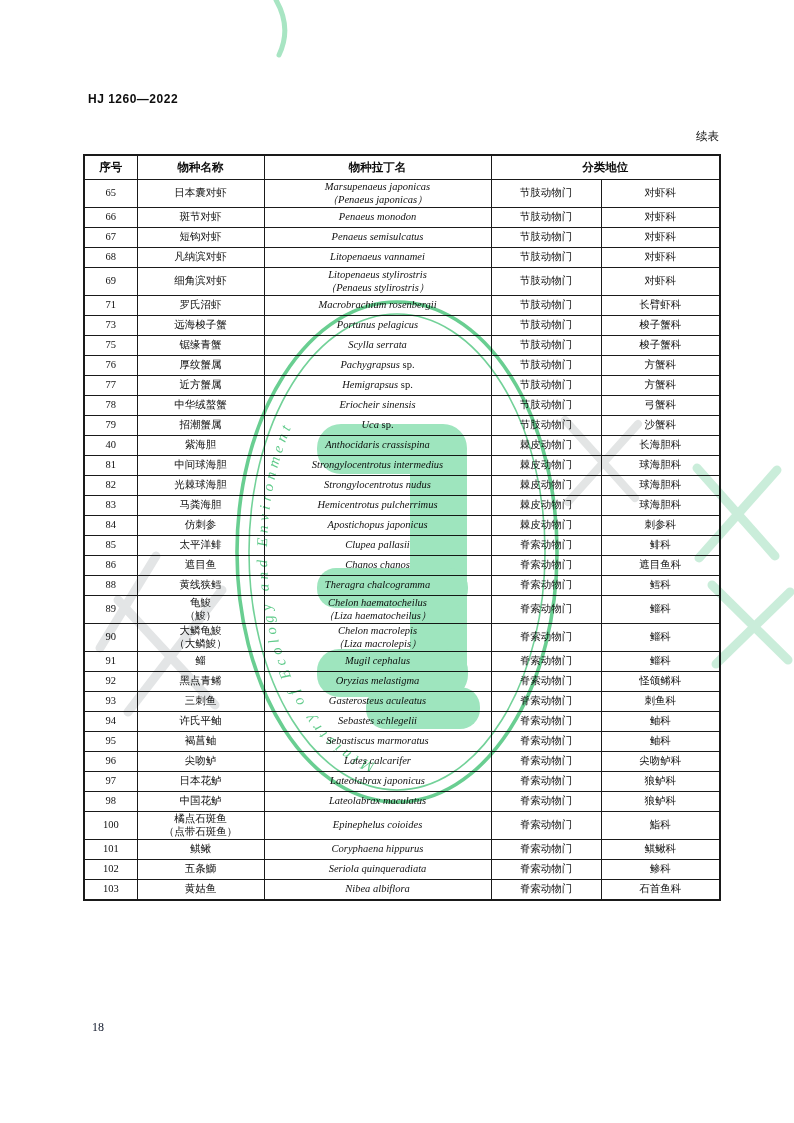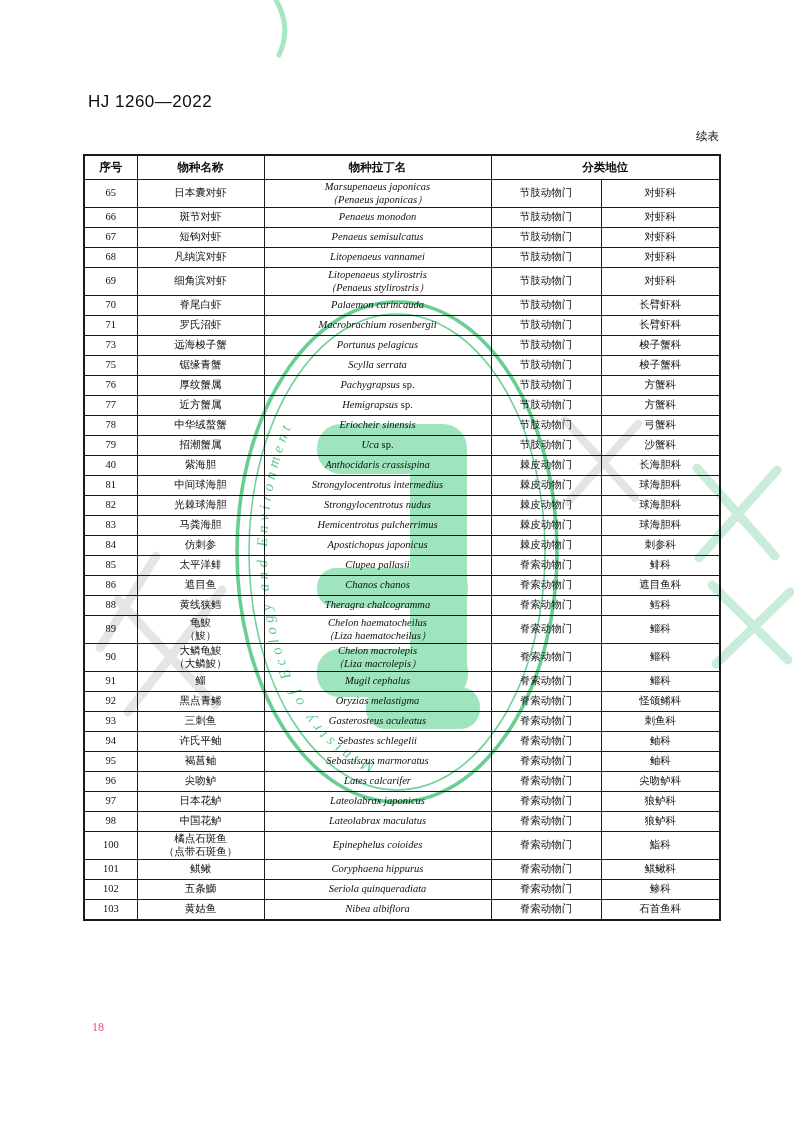--- a/index.html
+++ b/index.html
@@ -4,21 +4,21 @@
 <style>
   html,body{margin:0;padding:0;background:#e8e8e8;}
   .page{
     position:relative;width:794px;height:1123px;background:#ffffff;
     margin:0 auto;overflow:hidden;
     font-family:"Liberation Serif",serif;color:#111;
   }
   .std-code{
     position:absolute;left:88px;top:92px;
     font-family:"Liberation Sans",sans-serif;
-    font-weight:normal;font-size:17px;letter-spacing:.5px;color:#0d0d0d;
+    font-weight:bold;font-size:12px;letter-spacing:.5px;color:#0d0d0d;
   }
   .cont-label{
     position:absolute;top:129px;right:75px;
     font-size:11.5px;color:#0d0d0d;
   }
   .table-wrap{position:absolute;left:83px;top:154px;width:636px;}
   table.species{
     width:100%;border-collapse:collapse;table-layout:fixed;
     border:2px solid #1a1a1a;
   }
@@ -29,21 +29,21 @@
   table.species thead th{
     height:21px;font-size:11.5px;font-weight:bold;
     font-family:"Liberation Sans",sans-serif;color:#0d0d0d;
   }
   table.species tbody td{
     height:17px;font-size:10.5px;line-height:12.5px;color:#101010;
   }
   td.c-latin .latin{font-style:italic;}
   td.c-latin .upright{font-style:normal;}
   .page-number{
-    position:absolute;left:92px;top:1020px;font-size:12px;color:#ec4899;
+    position:absolute;left:92px;top:1020px;font-size:12px;color:#0f172a;
   }
   svg.watermark{
     position:absolute;left:0;top:0;pointer-events:none;
     mix-blend-mode:multiply;
   }
   .wm-arc-text{
     font-family:"Liberation Serif",serif;font-style:italic;
     font-size:15px;letter-spacing:4.5px;
   }
 </style>
@@ -103,27 +103,20 @@
             <td class="c-family">对虾科</td>
           </tr>
           <tr>
             <td class="c-no">69</td>
             <td class="c-name">细角滨对虾</td>
             <td class="c-latin"><span class="latin">Litopenaeus stylirostris</span><br><span class="latin">（Penaeus stylirostris）</span></td>
             <td class="c-phylum">节肢动物门</td>
             <td class="c-family">对虾科</td>
           </tr>
           <tr>
-            <td class="c-no">70</td>
-            <td class="c-name">脊尾白虾</td>
-            <td class="c-latin"><span class="latin">Palaemon carincauda</span></td>
-            <td class="c-phylum">节肢动物门</td>
-            <td class="c-family">长臂虾科</td>
-          </tr>
-          <tr>
             <td class="c-no">71</td>
             <td class="c-name">罗氏沼虾</td>
             <td class="c-latin"><span class="latin">Macrobrachium rosenbergii</span></td>
             <td class="c-phylum">节肢动物门</td>
             <td class="c-family">长臂虾科</td>
           </tr>
           <tr>
             <td class="c-no">73</td>
             <td class="c-name">远海梭子蟹</td>
             <td class="c-latin"><span class="latin">Portunus pelagicus</span></td>

